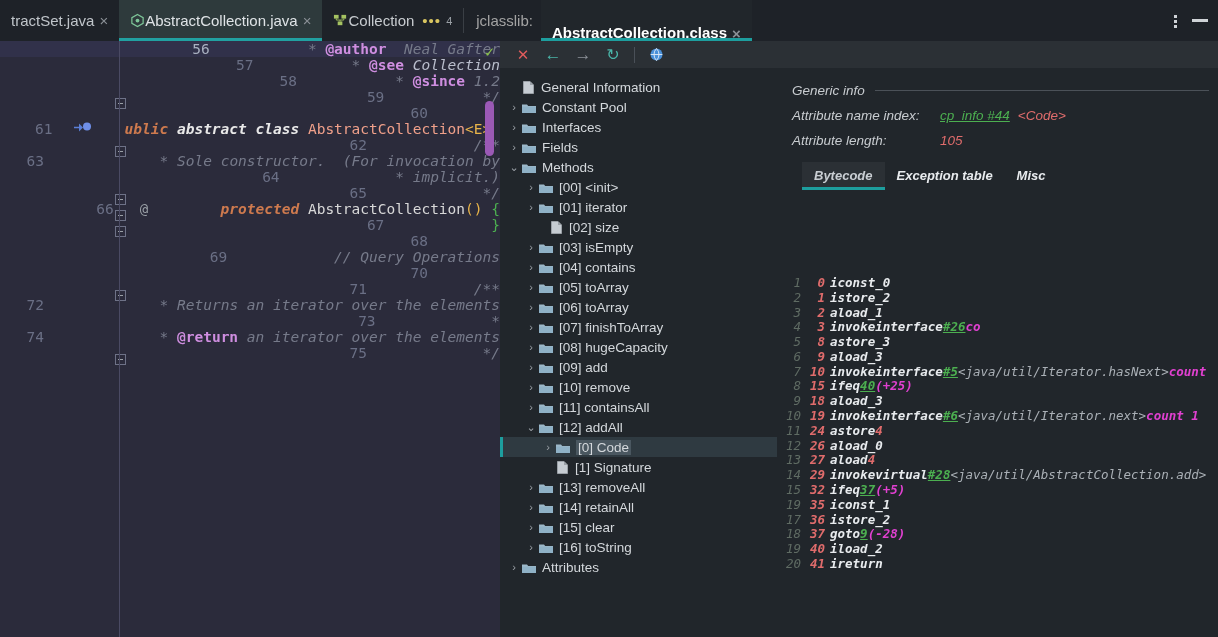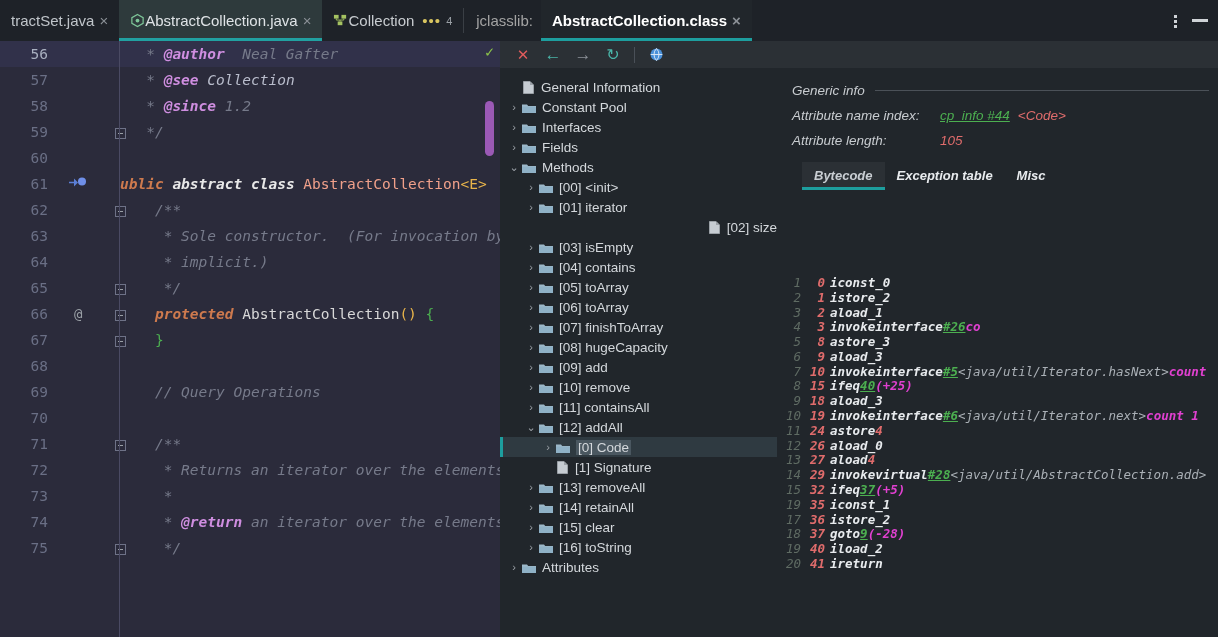--- a/index.html
+++ b/index.html
@@ -19,21 +19,21 @@
   .tab{
     display:flex; align-items:center; 
     padding:0 11px; position:relative;
     font-size:15px; color:#c8ccd0; white-space:nowrap;
   }
   .tab.active-editor{ background:#2e3a3c; color:#dfe3e6; }
   .tab.active-editor:after{
     content:""; position:absolute; left:0; right:0; bottom:0; height:3px;
     background:#21a1a1;
   }
-  .tab.active-tool{ background:#21262b; color:#ffffff; font-weight:bold; }
+  .tab.active-tool{ background:#21262b; color:#ffffff; font-weight:bold;align-items:flex-end; }
   .tab.active-tool:after{
     content:""; position:absolute; left:0; right:0; bottom:0; height:3px;
     background:#1d9e9e;
   }
   .tab .tclose{ color:#8b9096; font-size:15px; margin-left:5px; line-height:1;}
   .tabsep{ width:1px; background:#3a3f45; margin:8px 0; }
   .jcl-label{ font-size:15px; color:#a3a3a3; padding:0 8px 0 12px; font-weight:normal;}
   .dots-badge{ display:flex; align-items:center; gap:5px; margin-left:8px;}
   .dots-badge .dots{ color:#d8c560; font-size:15px; letter-spacing:1px; line-height:1;}
   .dots-badge .num{ color:#9aa0a6; font-size:11px; }
@@ -48,35 +48,35 @@
   .kebab i:nth-child(1){top:2px;} .kebab i:nth-child(2){top:7px;} .kebab i:nth-child(3){top:12px;}
   .minbtn{ width:16px; height:3px; background:#cfd3d7; }
 
   
   #editor{
     position:absolute; left:0; top:41px; width:500px; height:596px;
     background:#2b2b3b; overflow:hidden;
     font-family:"DejaVu Sans Mono","Liberation Mono",monospace;
     font-size:14.5px;
   }
-  .eline{ height:26px; display:flex; align-items:center; position:relative;}
+  .eline{ height:16px; display:flex; align-items:center; position:relative;justify-content:flex-end;}
   .eline.cur{ background:#31314a; }
   .eline.cur .lno{ color:#a9b0c0; }
   .lno{
     width:58px; text-align:right; padding-right:10px; color:#6a6f85;
     font-size:14.5px; flex:0 0 58px;
   }
   .gmark{ width:62px; flex:0 0 62px; position:relative; height:30px; }
   .gmark .gi{ position:absolute; top:50%; transform:translateY(-50%); font-size:12px;}
   .vline{ position:absolute; left:119px; top:41px; width:1px; height:596px; background:#4a4a63; z-index:2;}
   .code{ white-space:pre; color:#d8d8d8; padding-left:0px;}
   .kw{ color:#ce7a4e; font-style:italic; font-weight:bold;}
   .kw2{ color:#e8e8e8; font-style:italic; font-weight:bold;}
   .cmt{ color:#767a8a; font-style:italic; }
-  .cmtTag{ color:#cf8ee0; font-style:italic; font-weight:bold;}
+  .cmtTag{ color:#cf8ee0; font-weight:bold;}
   .cmtStrong{ color:#b9bdcc; font-style:italic;}
   .typ{ color:#f0a08a; }
   .gen{ color:#e8b44a; }
   .brc{ color:#e8b44a; }
   .grn{ color:#4caf50; }
   .fold{ position:absolute; left:115px; width:11px; height:11px; border:1px solid #6e7287; background:#2b2b3b;}
   .scrollthumb{ position:absolute; right:6px; top:60px; width:9px; height:55px; background:#9b59b6; border-radius:5px; z-index:5;}
   .checkmark{ position:absolute; right:6px; top:2px; color:#8bc34a; font-size:15px; z-index:5;}
 
   
@@ -396,21 +396,21 @@
         <span class="tlabel">[00] &lt;init&gt;</span>
       </div>
       <div class="trow" style="padding-left: 23px;">
         <span class="tw">›</span>
         <span class="tfolder"><svg width="14" height="11" viewBox="0 0 14 11">
             <path d="M0 1.5h5l1.2 1.6H14V10H0z" fill="#9db8c9"></path>
             <path d="M0 3.6h14V10H0z" fill="#8fb1c6"></path>
           </svg></span>
         <span class="tlabel">[01] iterator</span>
       </div>
-      <div class="trow" style="padding-left: 18px; justify-content: flex-end;">
+      <div class="trow" style="padding-left: 34px;">
         <span class="tw"></span>
         <span class="tfile"><svg width="11" height="13" viewBox="0 0 11 13">
             <path d="M0.5 0.5h6.5L10.5 4v8.5H0.5z" fill="#c6ccd2" stroke="#9aa0a6"></path>
             <path d="M7 0.5V4h3.5" fill="#9aa0a6"></path>
           </svg></span>
         <span class="tlabel">[02] size</span>
       </div>
       <div class="trow" style="padding-left: 23px;">
         <span class="tw">›</span>
         <span class="tfolder"><svg width="14" height="11" viewBox="0 0 14 11">

